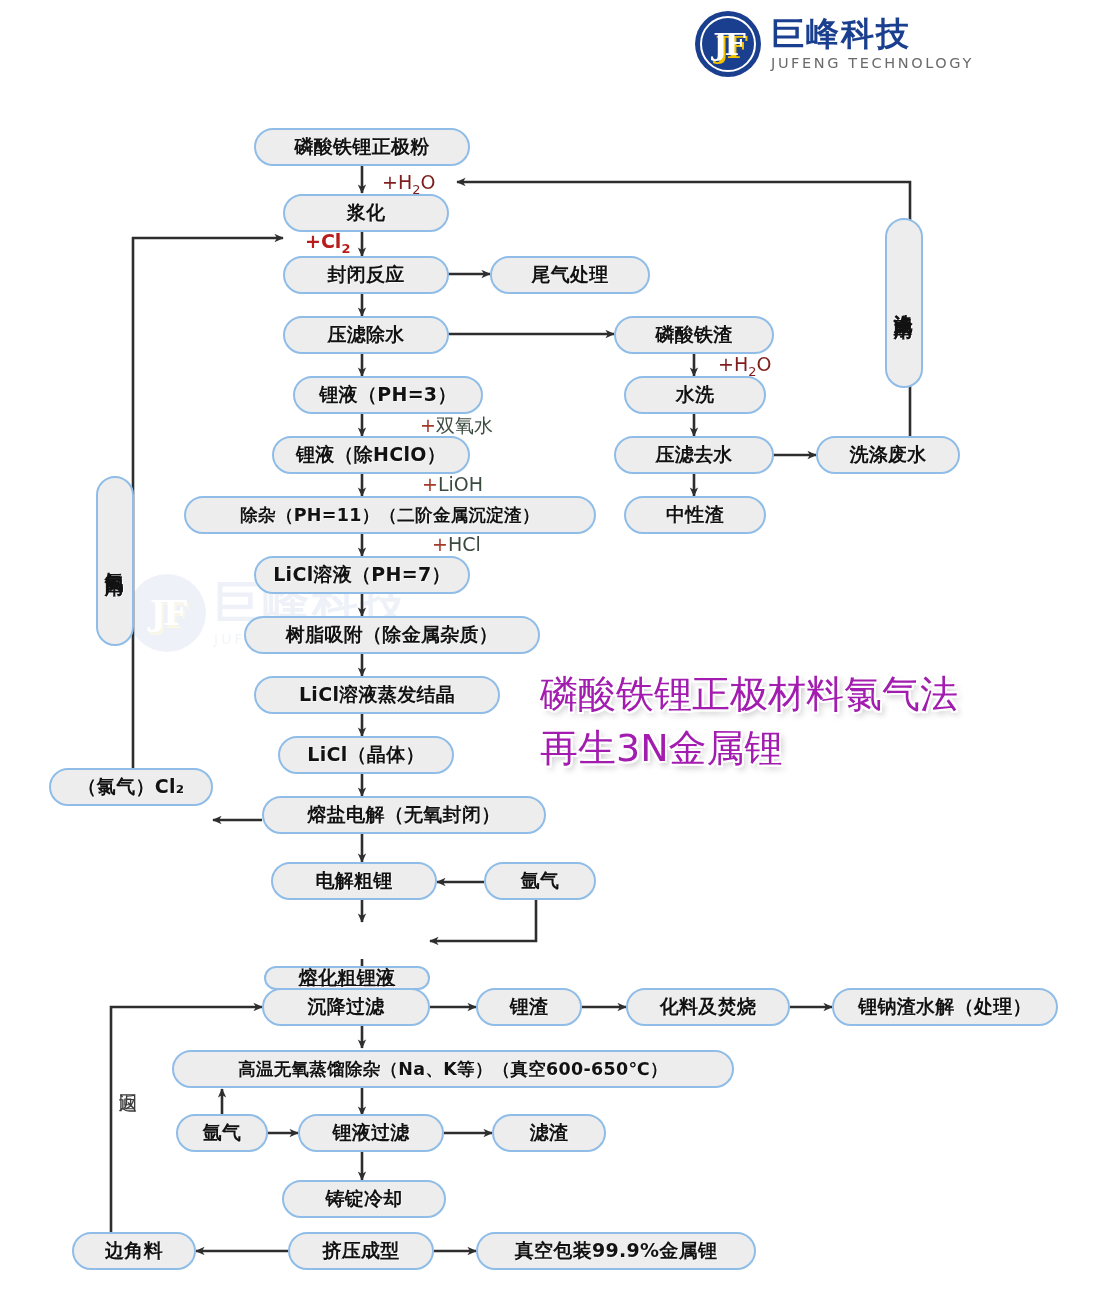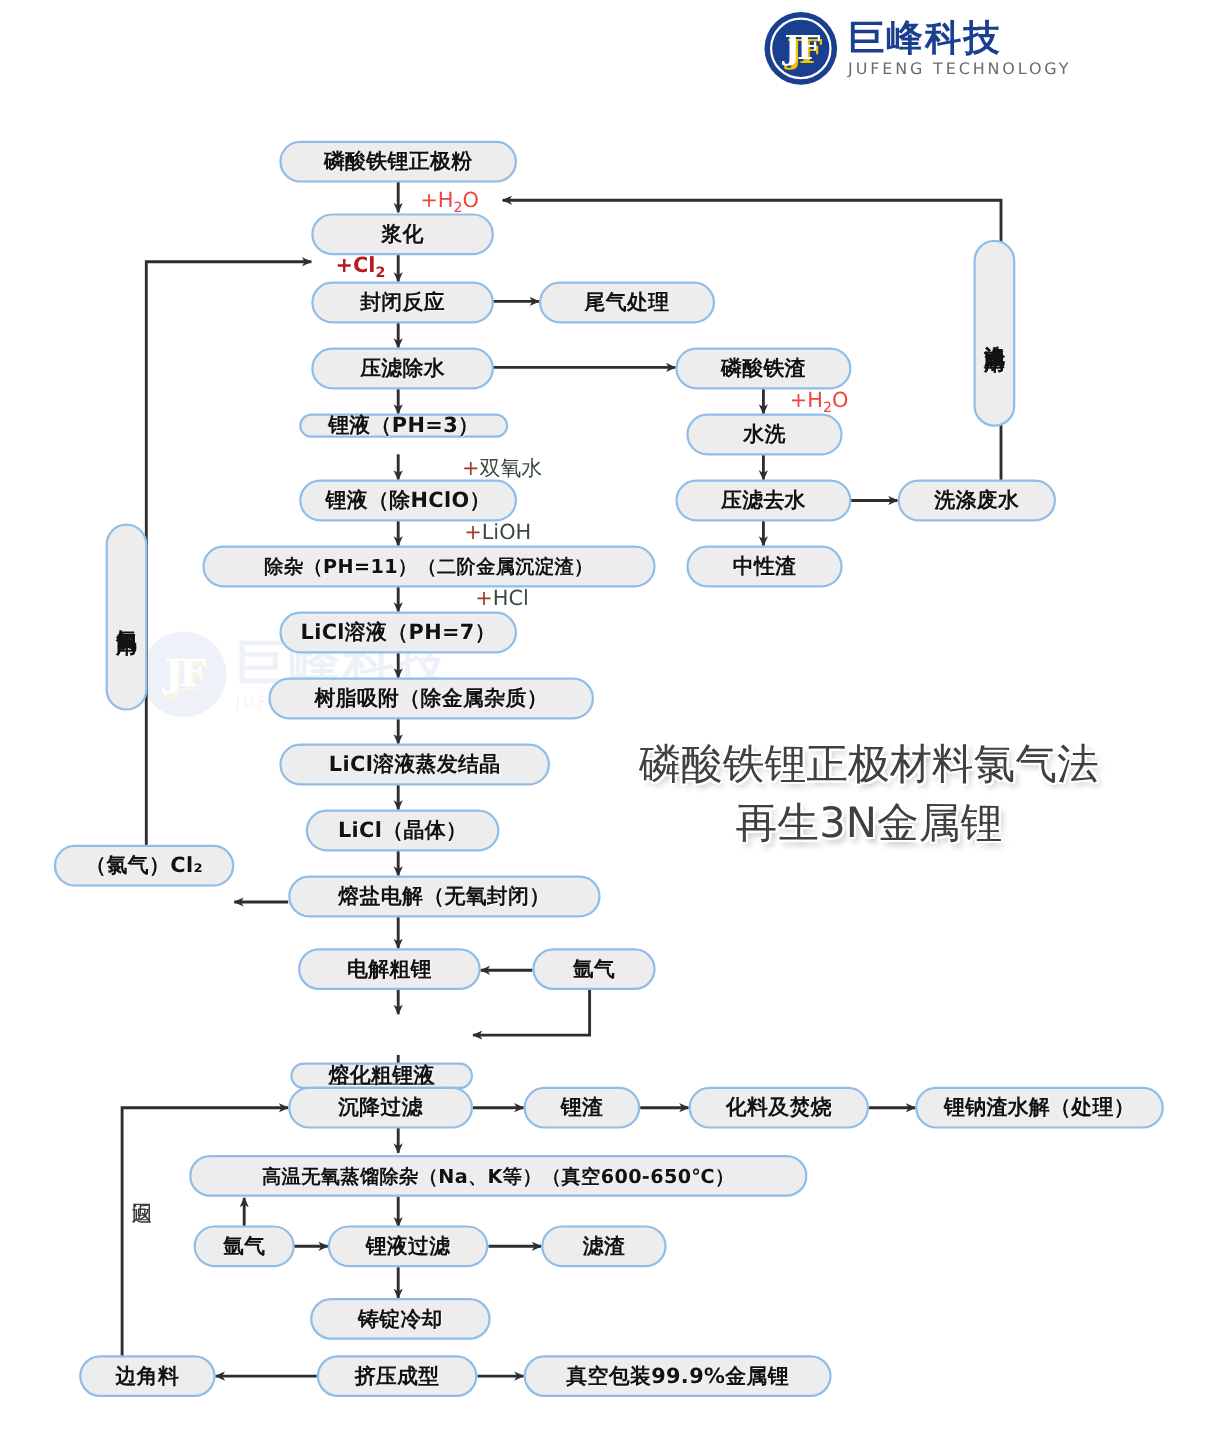--- a/index.html
+++ b/index.html
@@ -78,25 +78,25 @@
   }
   #watermark .wm-en {
     font-size: 14px; color: #b8c6dc; letter-spacing: 3px; margin-top: 7px;
   }
 
   
   #big-title {
     position: absolute;
     left: 540px; top: 668px;
     width: 500px;
-    text-align: center;
+    text-align: left;
     font-size: 38px;
     font-weight: normal;
     line-height: 1.42;
-    color: #404040;
+    color: #a21caf;
     font-family: "DejaVu Sans", "Liberation Sans", sans-serif;
     text-shadow:
       -2px -2px 0 #fff,  2px -2px 0 #fff,
       -2px  2px 0 #fff,  2px  2px 0 #fff,
        0   -2px 0 #fff,  0    2px 0 #fff,
       -2px  0   0 #fff,  2px  0   0 #fff,
        3px  4px 6px rgba(0,0,0,0.30);
     z-index: 6;
   }
   #big-title .t-line { display: block; }
@@ -135,21 +135,21 @@
   
   .lbl {
     position: absolute;
     z-index: 5;
     font-size: 19px;
     white-space: nowrap;
     color: #3b4a3f;
     font-family: "DejaVu Sans", "Liberation Sans", sans-serif;
   }
   .lbl .plus { color: #a23b2a; }
-  .lbl.blue { color: #ef4444; }
+  .lbl.blue { color: #7f1d1d; }
   .lbl.dark { color: #b91c1c; font-weight: bold; }
   .lbl.vert {
     writing-mode: vertical-rl; text-orientation: upright;
     color: #3a3a3a; font-size: 19px; letter-spacing: 1px;
   }
   sub { font-size: 0.68em; }
 </style>
 </head>
 <body>
 
@@ -252,21 +252,21 @@
 <div class="node" style="left:614px; top:316px; width:160px; height:38px;">磷酸铁渣</div>
 
 <div class="node" style="left:624px; top:376px; width:142px; height:38px;">水洗</div>
 
 <div class="node" style="left:614px; top:436px; width:160px; height:38px;text-align:right;">压滤去水</div>
 
 <div class="node" style="left:816px; top:436px; width:144px; height:38px;">洗涤废水</div>
 
 <div class="node" style="left:624px; top:496px; width:142px; height:38px;">中性渣</div>
 
-<div class="node" style="left:272px; top:376px; width:190px; height:22px;">锂液（PH=3）</div>
+<div class="node" style="left:293px; top:376px; width:190px; height:38px;">锂液（PH=3）</div>
 
 <div class="node" style="left:272px; top:436px; width:198px; height:38px;">锂液（除HClO）</div>
 
 <div class="node small" style="left:184px; top:496px; width:412px; height:38px;">除杂（PH=11）（二阶金属沉淀渣）</div>
 
 <div class="node" style="left:254px; top:556px; width:216px; height:38px;">LiCl溶液（PH=7）</div>
 
 <div class="node" style="left:244px; top:616px; width:296px; height:38px;">树脂吸附（除金属杂质）</div>
 
 <div class="node" style="left:254px; top:676px; width:246px; height:38px;">LiCl溶液蒸发结晶</div>

